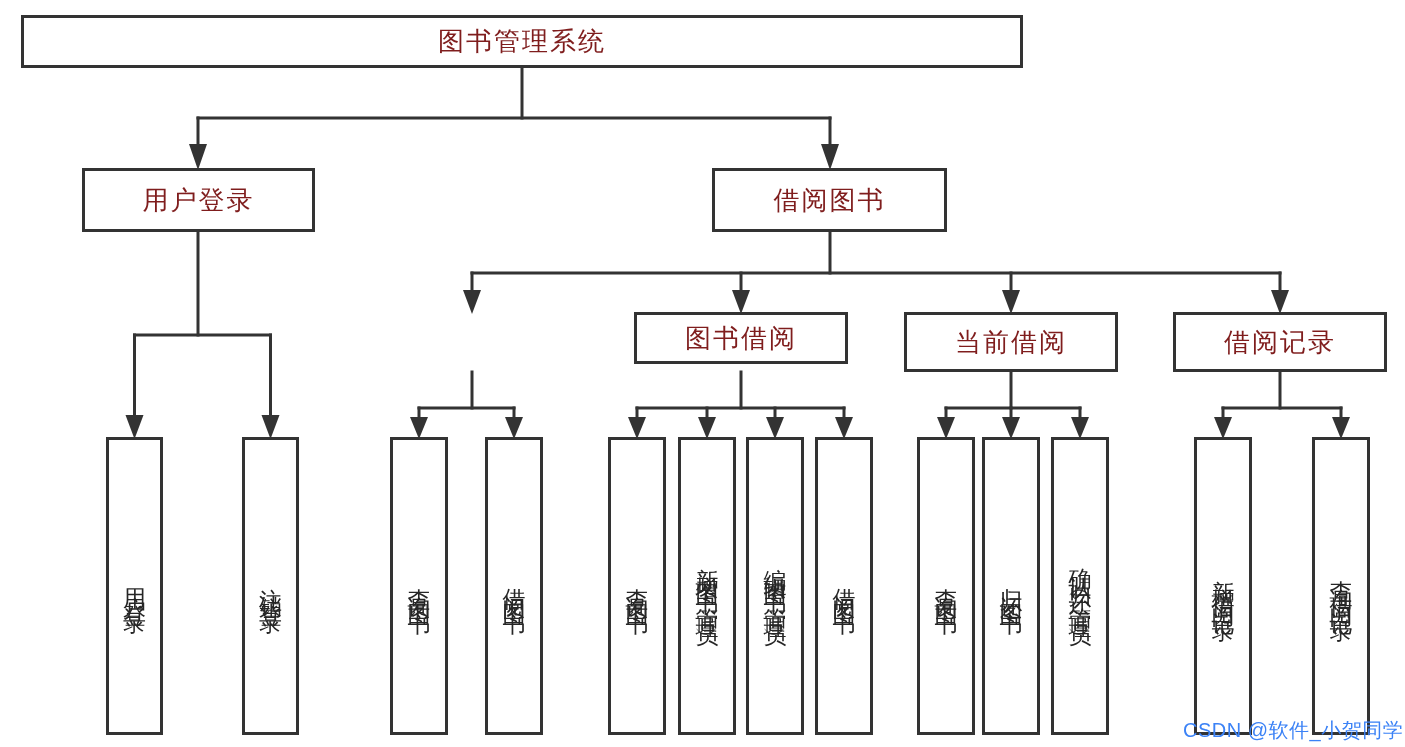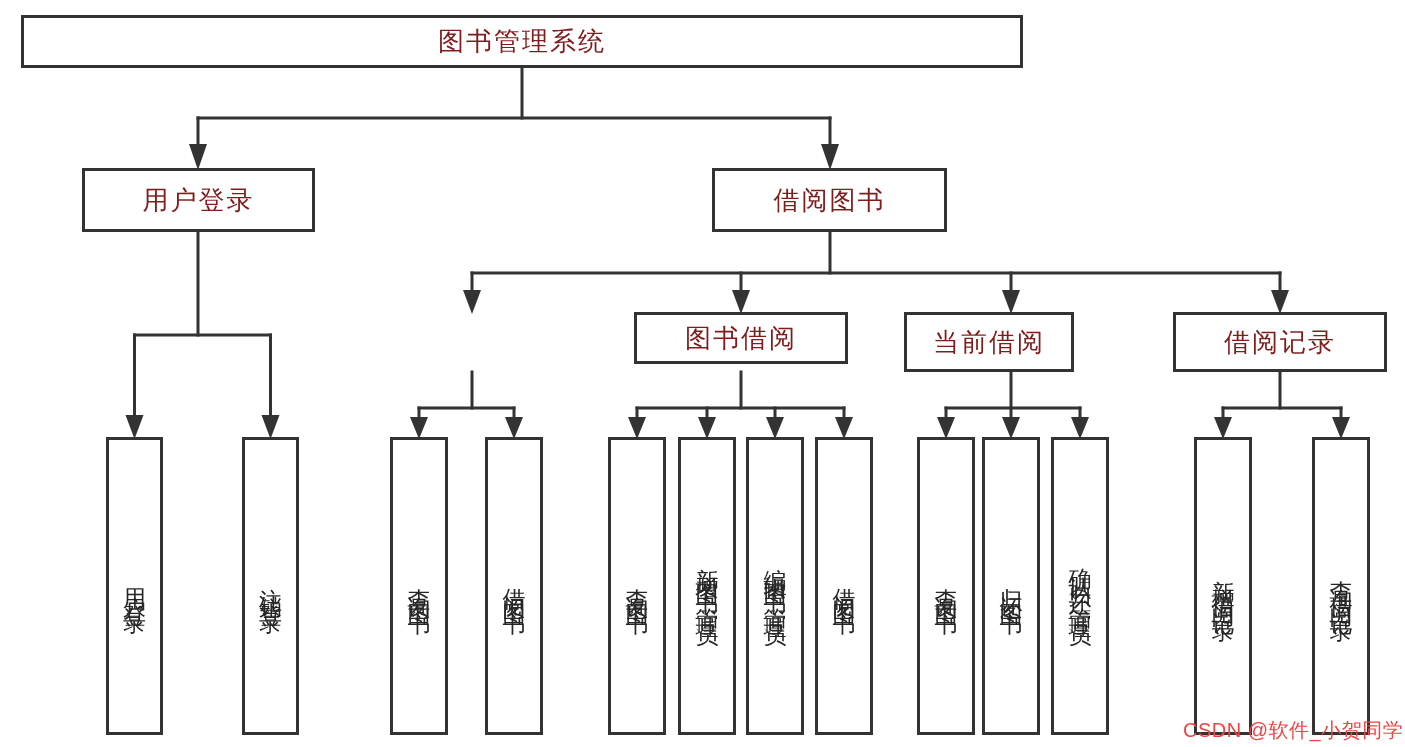--- a/index.html
+++ b/index.html
@@ -22,21 +22,21 @@
   .lbl{
     font-size:26px;color:#7f1d1d;letter-spacing:2px;white-space:nowrap;
   }
   .vlbl{
     writing-mode:vertical-rl;
     font-size:23px;color:#262626;letter-spacing:8px;
     line-height:1;
   }
   .watermark{
     position:absolute;left:1183px;top:717px;width:218px;
-    font-size:20px;color:#ef4444;letter-spacing:0.5px;
+    font-size:20px;color:#3b82f6;letter-spacing:0.5px;
     white-space:nowrap;z-index:10;
   }
 </style>
 </head>
 <body>
 
 <div class="canvas">
 
   <svg class="connectors" width="1405" height="747" viewBox="0 0 1405 747" fill="none" stroke="#333333" stroke-width="3" stroke-linecap="square">
 
@@ -121,21 +121,21 @@
   <div class="box" style="left:82px;top:168px;width:233px;height:64px">
     <span class="lbl">用户登录</span>
   </div>
   <div class="box" style="left:712px;top:168px;width:235px;height:64px">
     <span class="lbl">借阅图书</span>
   </div>
 
   <div class="box" style="left:634px;top:312px;width:214px;height:52px">
     <span class="lbl">图书借阅</span>
   </div>
-  <div class="box" style="left:904px;top:312px;width:170px;height:60px">
+  <div class="box" style="left:904px;top:312px;width:214px;height:60px">
     <span class="lbl">当前借阅</span>
   </div>
   <div class="box" style="left:1173px;top:312px;width:214px;height:60px">
     <span class="lbl">借阅记录</span>
   </div>
 
   <div class="box" style="left:106px;top:437px;width:57px;height:298px">
     <span class="vlbl">用户登录</span>
   </div>
   <div class="box" style="left:242px;top:437px;width:57px;height:298px">

